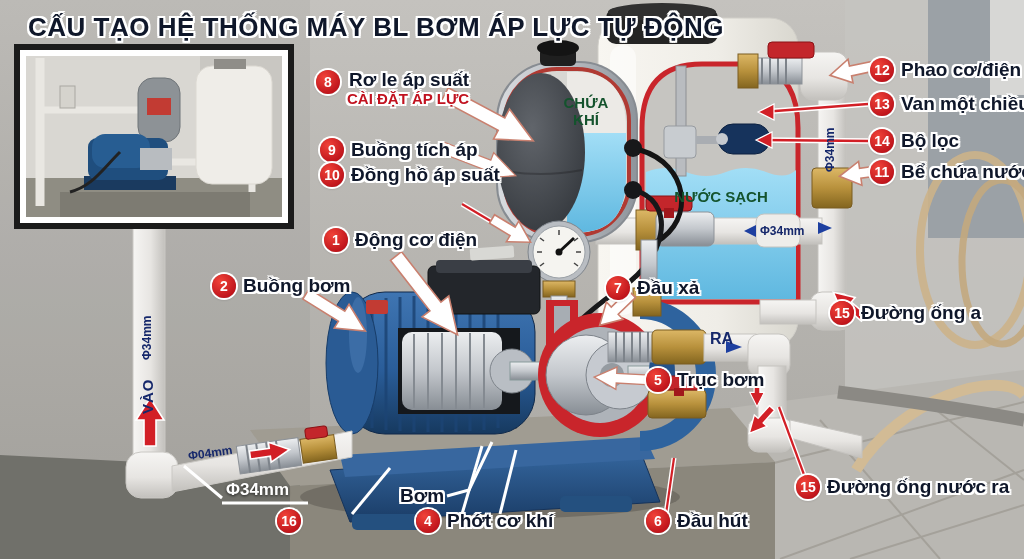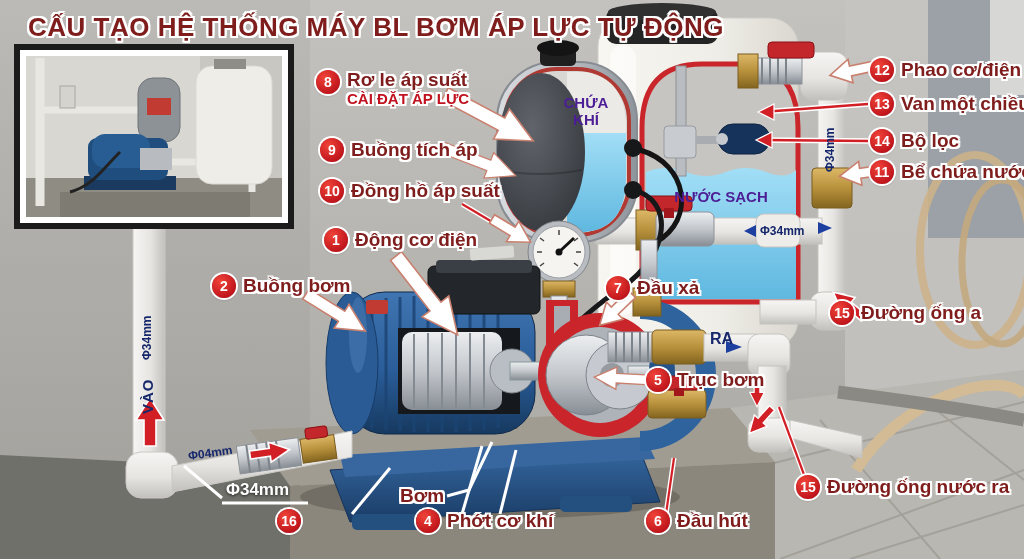--- a/index.html
+++ b/index.html
@@ -1,35 +1,35 @@
 <!DOCTYPE html>
 <html><head>
 <meta charset="utf-8">
 <style>
   html,body{margin:0;padding:0;background:#888;}
   .scene{position:relative;width:1024px;height:559px;overflow:hidden;
          font-family:"Liberation Sans",sans-serif;background:#b3b1ad;}
   .scene svg.bg{position:absolute;left:0;top:0;}
   .txt{position:absolute;white-space:nowrap;}
-  .ol{color:#7f1d1d;font-weight:bold;
+  .ol{color:#0f172a;font-weight:bold;
       text-shadow:-2px -2px 0 #fff,2px -2px 0 #fff,-2px 2px 0 #fff,2px 2px 0 #fff,
-                  -2px 0 0 #fff,2px 0 0 #fff,0 -2px 0 #fff,0 2px 0 #fff;}
+                  -2px 0 0 #fff,2px 0 0 #fff,0 -2px 0 #fff,0 2px 0 #fff;text-align:right;}
   .title{font-size:26px;letter-spacing:.5px;}
   .callout{position:absolute;display:flex;align-items:center;gap:7px;white-space:nowrap;}
   .callout.two{align-items:flex-start;}
   .badge{flex:0 0 auto;width:24px;height:24px;border-radius:50%;
          background:radial-gradient(circle at 35% 30%, #f04339, #c0151c 72%);
          color:#fff;font-weight:bold;font-size:14px;line-height:24px;text-align:center;
          box-shadow:0 0 0 2px #fff,0 1px 3px rgba(0,0,0,.45);}
   .clabel{font-size:19px;}
   .ctext{display:flex;flex-direction:column;line-height:1.1;}
   .csub{font-size:15px;font-weight:bold;color:#c1121f;
         text-shadow:-2px -2px 0 #fff,2px -2px 0 #fff,-2px 2px 0 #fff,2px 2px 0 #fff,
                     -2px 0 0 #fff,2px 0 0 #fff,0 -2px 0 #fff,0 2px 0 #fff;}
-  .tanktxt{font-weight:bold;color:#4c1d95;text-align:center;line-height:1.15;}
+  .tanktxt{font-weight:bold;color:#14532d;text-align:center;line-height:1.15;}
   .navy{color:#16286b;font-weight:bold;}
   .vert{transform:rotate(-90deg);transform-origin:0 0;}
   .white-lbl{color:#fff;font-weight:bold;text-shadow:0 1px 3px rgba(0,0,0,.7);}
 </style>
 </head>
 <body>
 
 <div class="scene">
 
 <svg class="bg" width="1024" height="559" viewBox="0 0 1024 559">
@@ -386,21 +386,21 @@
   <span class="badge">8</span>
   <span class="ctext">
     <span class="clabel ol">Rơ le áp suất</span>
     <span class="csub">CÀI ĐẶT ÁP LỰC</span>
   </span>
 </div>
 <div class="callout" style="left:320px;top:138px;">
   <span class="badge">9</span>
   <span class="clabel ol">Buồng tích áp</span>
 </div>
-<div class="callout" style="left:320px;top:179px;">
+<div class="callout" style="left:320px;top:163px;">
   <span class="badge">10</span>
   <span class="clabel ol">Đồng hồ áp suất</span>
 </div>
 <div class="callout" style="left:324px;top:228px;">
   <span class="badge">1</span>
   <span class="clabel ol">Động cơ điện</span>
 </div>
 <div class="callout" style="left:212px;top:274px;">
   <span class="badge">2</span>
   <span class="clabel ol">Buồng bơm</span>

